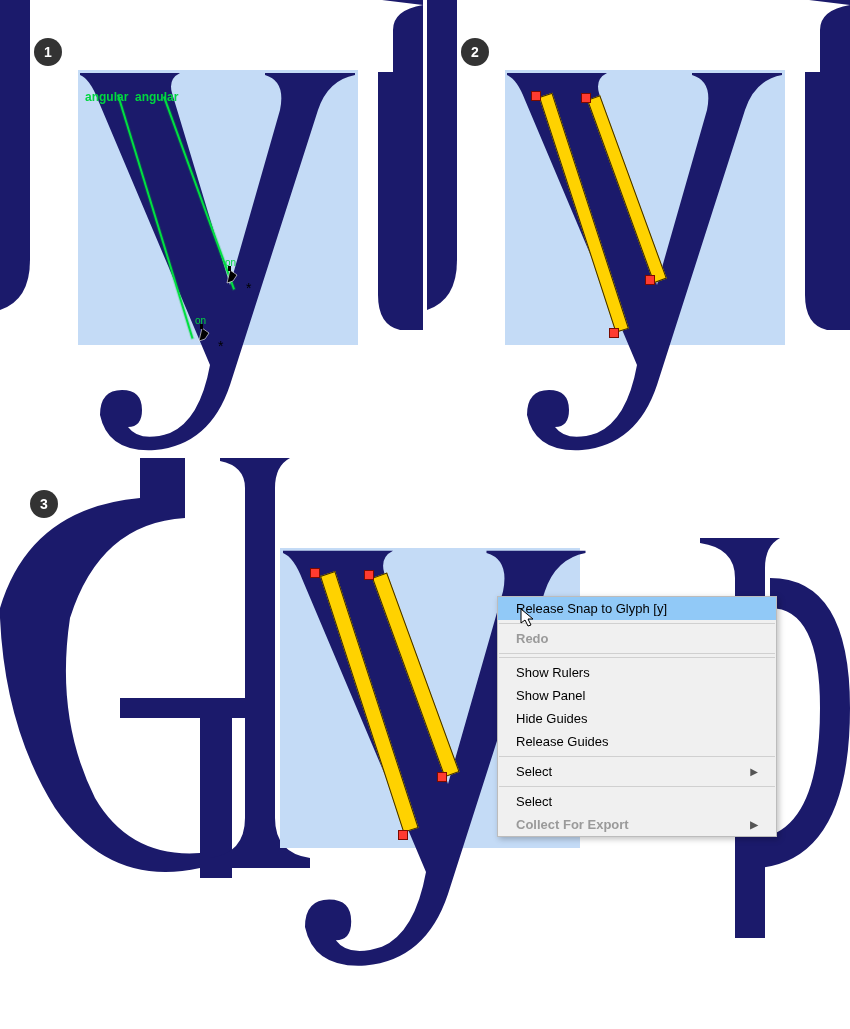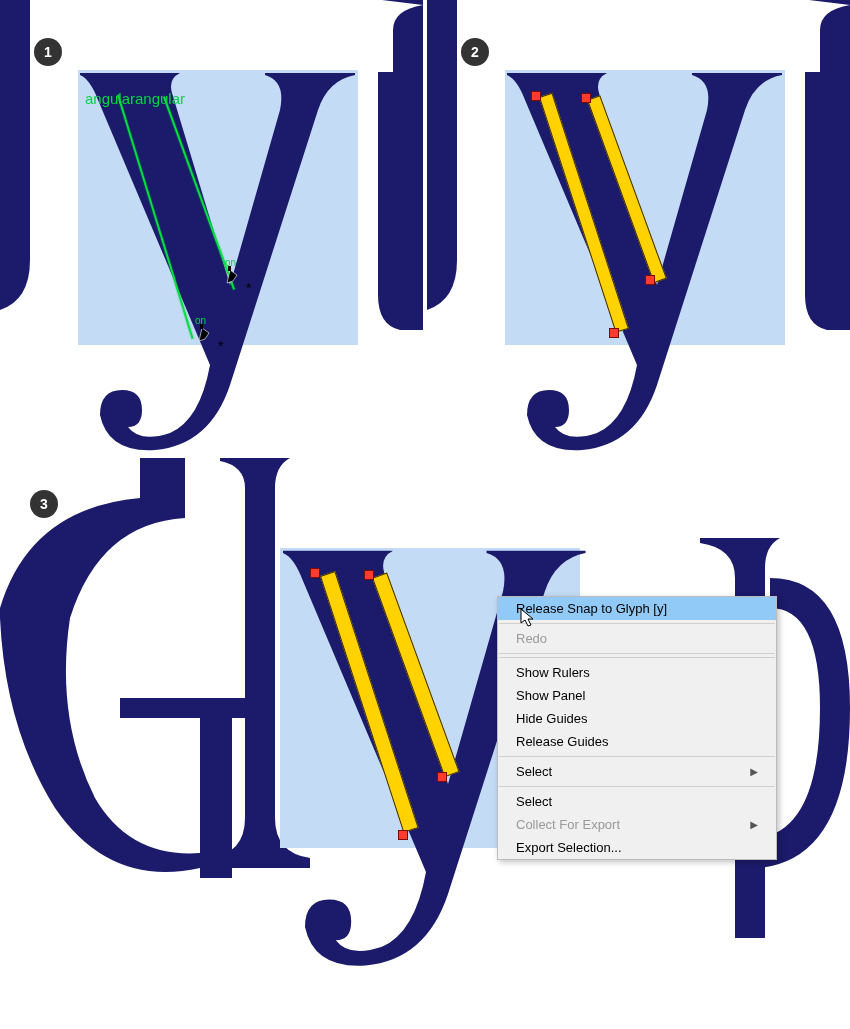--- a/index.html
+++ b/index.html
@@ -53,22 +53,22 @@
     position: absolute;
     width: 10px; height: 10px;
     background: #ff3b30;
     border: 1px solid #7a0b00;
     z-index: 30;
   }
 
   .angular-label {
     position:absolute;
     color:#00d640;
-    font-size:15px;
-    font-weight:400;
+    font-size:12px;
+    font-weight:700;
     z-index:40;
   }
   .on-label {
     position:absolute;
     color:#00d640;
     font-size:10px;
     z-index:40;
   }
   .pen-cursor {
     position:absolute;
@@ -87,21 +87,21 @@
     font-size: 13px;
   }
   .context-menu .item {
     padding: 4px 18px 4px 18px;
     color: #000;
     cursor: default;
     display:flex;
     justify-content: space-between;
     align-items:center;
   }
-  .context-menu .item.disabled { color: #9a9a9a; }
+  .context-menu .item.disabled { color: #9a9a9a; font-weight: bold; }
   .context-menu .item.highlight { background: #91c9f7; }
   .context-menu .sep {
     height: 1px; background: #d0d0d0;
     margin: 3px 1px;
   }
   .chevron {
     font-size: 10px;
     color:#555;
   }
 
@@ -257,23 +257,20 @@
       <span class="chevron">▶</span>
     </div>
     <div class="sep"></div>
     <div class="item">
       <span>Select</span>
     </div>
     <div class="item disabled">
       <span>Collect For Export</span>
       <span class="chevron">▶</span>
     </div>
-    <div class="item">
-      <span>Export Selection...</span>
-    </div>
   </div>
 
   <svg class="cursor-arrow" style="left:520px; top:150px;" viewBox="0 0 16 20">
     <path d="M1 1 L1 15 L5 12 L8 18 L11 17 L8 11 L13 11 Z" fill="#fff" stroke="#000" stroke-width="1"></path>
   </svg>
 
   <div class="badge" style="left:30px; top:32px;">3</div>
 </div>
 
 </body></html>

